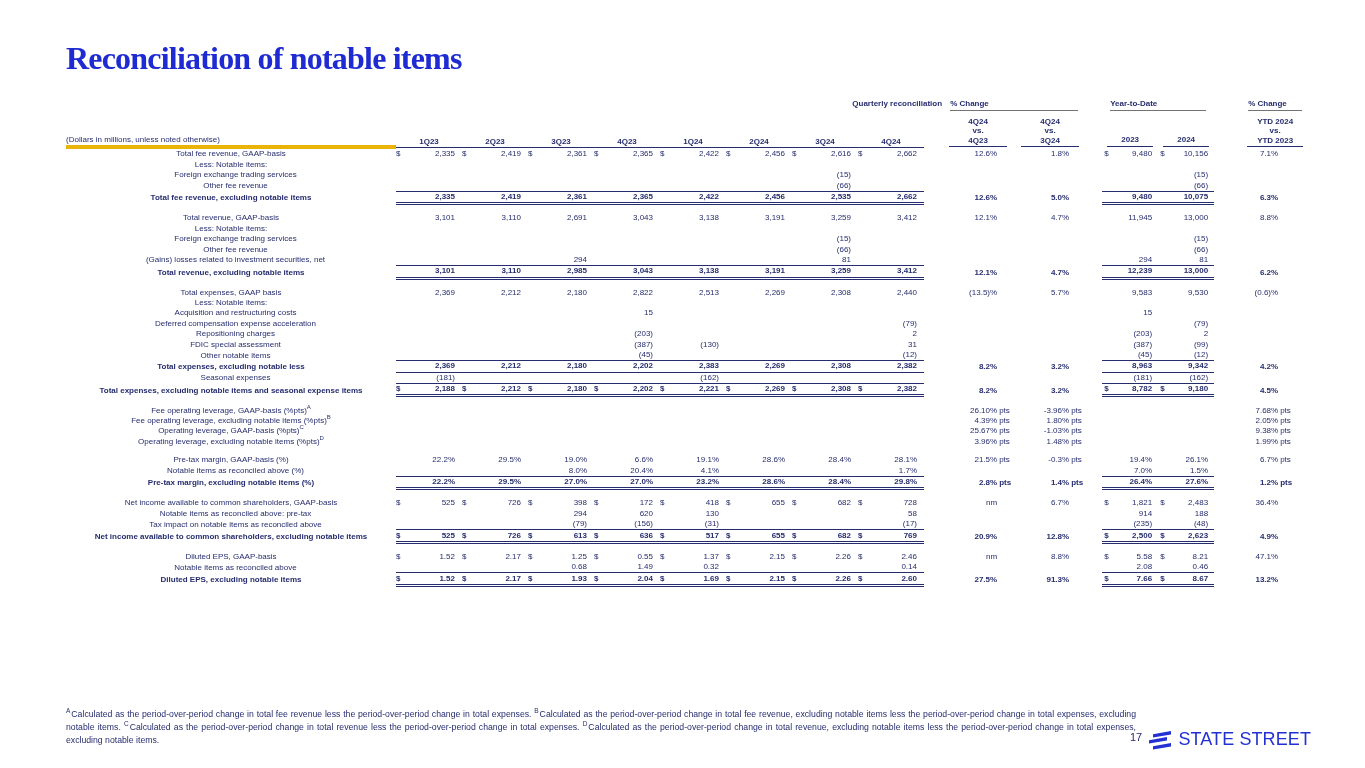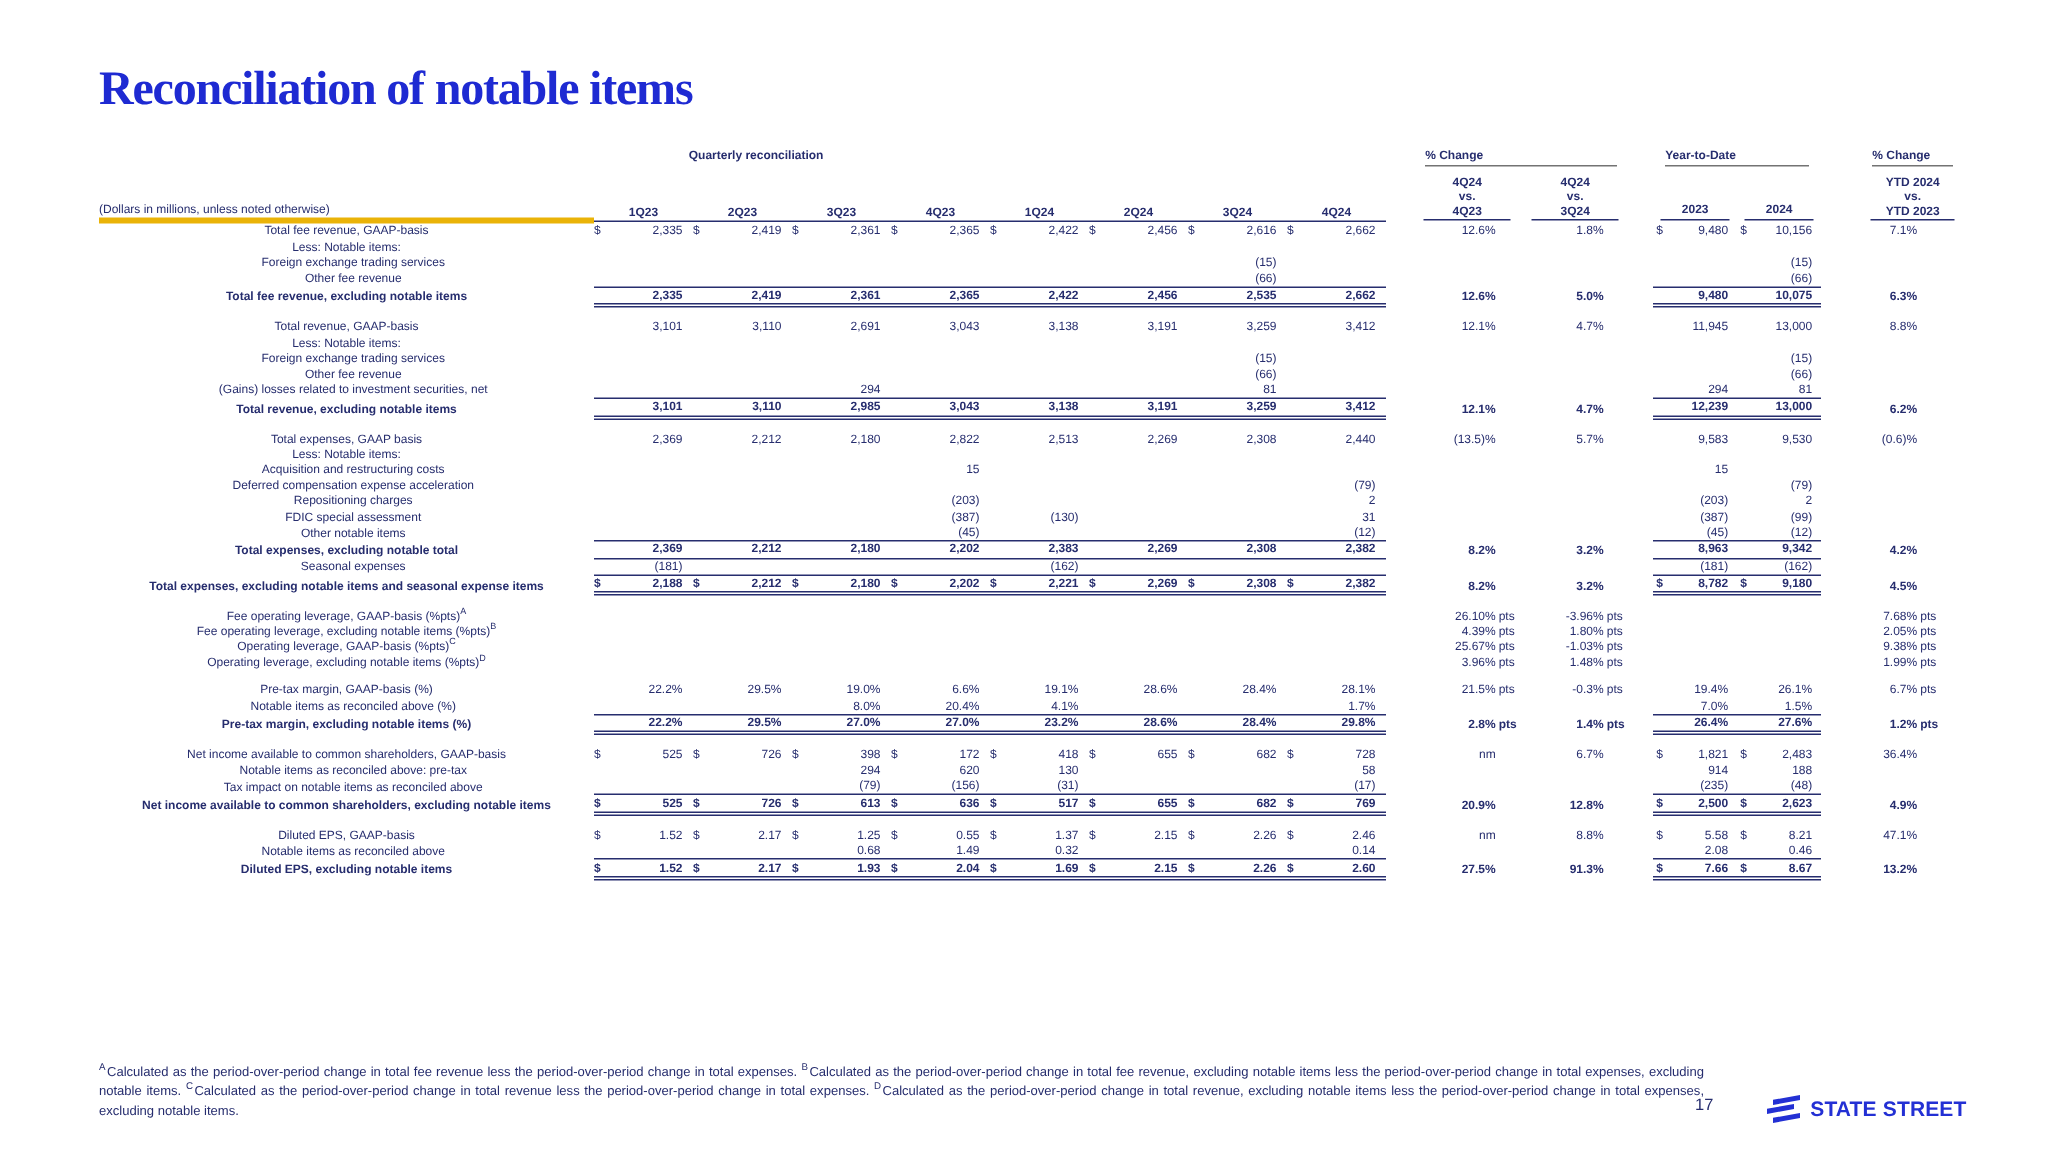--- a/index.html
+++ b/index.html
@@ -13,21 +13,21 @@
     color:#1e2ad2;letter-spacing:-0.8px;white-space:nowrap;
   }
   table{
     position:absolute;left:66px;top:99px;width:1244px;
     border-collapse:collapse;table-layout:fixed;font-size:8px;
   }
   td{padding:0;height:10.4px;line-height:10.2px;vertical-align:bottom;white-space:nowrap;overflow:visible;}
   thead td{font-weight:700;}
   tr.ga td{height:12px;vertical-align:top;}
   tr.gb td{height:34px;vertical-align:bottom;}
-  .ql{text-align:center;}
+  .ql{text-align:right;}
   .ghd{border-bottom:1px solid #737373;text-align:left;padding-bottom:1px;margin:0 8px;}
   .phd{white-space:pre-line;text-align:center;border-bottom:1px solid #262d6e;padding-bottom:1px;margin:0 7px;line-height:9.5px;}
   .yhd{text-align:center;border-bottom:1px solid #262d6e;padding-bottom:1px;margin:0 5px;}
   .lh{font-weight:400;border-bottom:4px solid #eab308;}
   .qh{text-align:center;border-bottom:1px solid #262d6e;}
   .lbl{text-align:center;}
   .i1{padding-left:9px;}
   tr.b td{font-weight:700;}
   tr.sprow td{height:8px;}
   .bt{border-top:1px solid #262d6e;}
@@ -42,21 +42,21 @@
   .pu{width:15px;text-align:left;padding-left:2px;}
   .pyu{width:30px;text-align:left;padding-left:2px;}
   sup{font-size:6px;line-height:0;vertical-align:super;}
   .footnote{
     position:absolute;left:66px;top:708px;width:1070px;margin:0;
     font-size:8.7px;line-height:13px;text-align:justify;color:#262d6e;
   }
   .footnote sup{font-size:6.5px;margin-right:1px;}
   .pagenum{position:absolute;left:1130px;top:731px;font-size:11px;color:#262d6e;}
   .logo{position:absolute;right:54px;top:729px;display:flex;align-items:center;gap:5px;}
-  .logotext{font-size:14px;font-weight:700;color:#2330d4;letter-spacing:0.1px;white-space:nowrap;}
+  .logotext{font-size:18px;font-weight:400;color:#2330d4;letter-spacing:0.1px;white-space:nowrap;}
 </style>
 </head>
 <body>
 
 <div class="title">Reconciliation of notable items</div>
 
 <table>
   <colgroup>
     <col style="width:330px">
     <col style="width:66px">
@@ -1640,21 +1640,21 @@
         </td>
         <td></td>
         <td class="pyc">
           <div class="cw">
             <span class="pv"></span>
             <span class="pyu"></span>
           </div>
         </td>
       </tr>
       <tr class="b">
-        <td class="lbl">Total expenses, excluding notable total</td>
+        <td class="lbl">Total expenses, excluding notable less</td>
         <td class="qc bt bbs">
           <div class="cw">
             <span class="ds"></span>
             <span class="v">2,369</span>
           </div>
         </td>
         <td class="qc bt bbs">
           <div class="cw">
             <span class="ds"></span>
             <span class="v">2,212</span>

